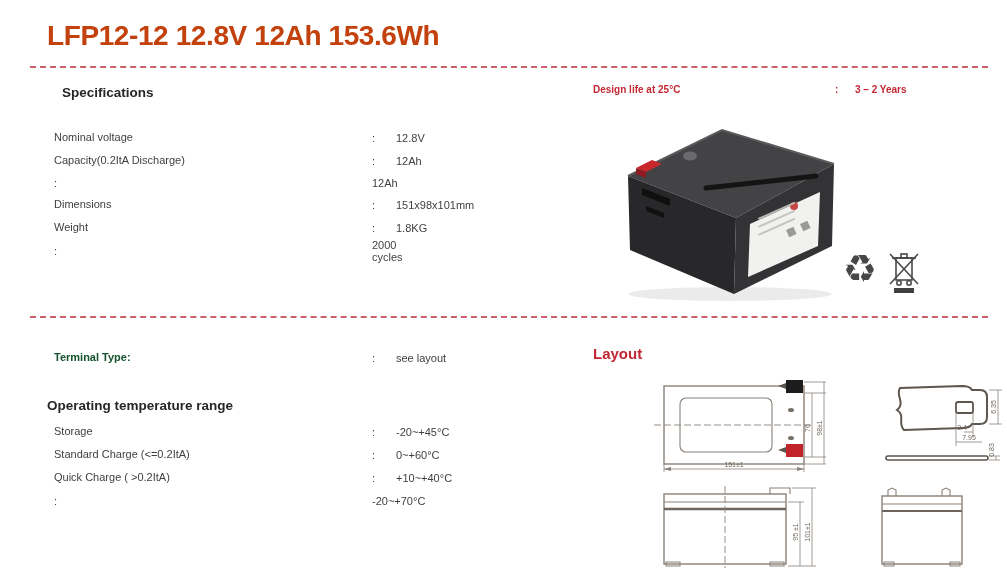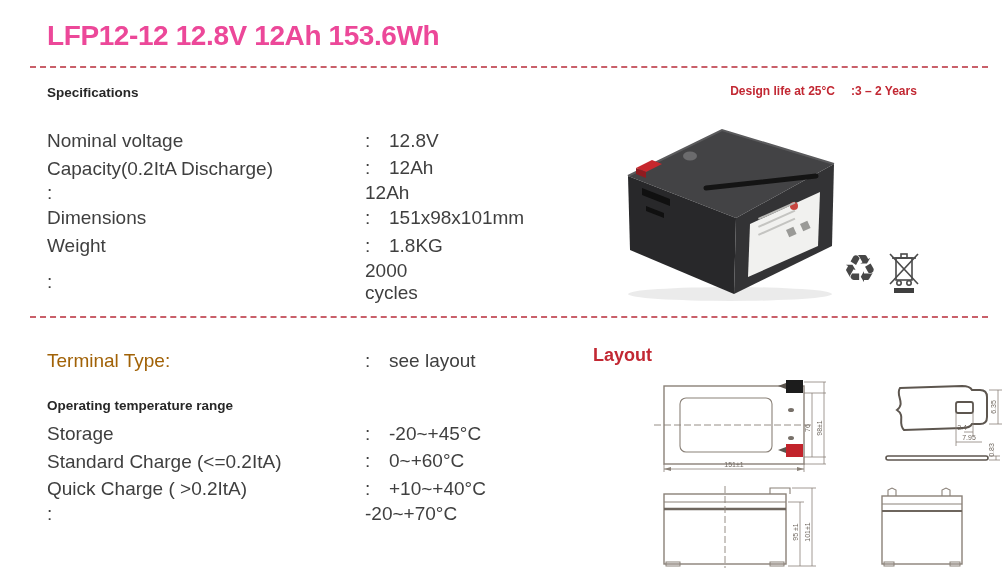--- a/index.html
+++ b/index.html
@@ -7,36 +7,36 @@
   body { font-family:"Liberation Sans","DejaVu Sans",sans-serif; }
   #page {
     position:relative; width:1007px; height:570px; background:#ffffff;
     overflow:hidden; color:#3d3d3d;
   }
   .abs { position:absolute; }
 
   
   .doc-title {
     left:47px; top:20px; font-size:28px; font-weight:800; letter-spacing:-0.4px;
-    color:#ec4899; font-family:"Liberation Sans",sans-serif;
+    color:#c2410c; font-family:"Liberation Sans",sans-serif;
   }
   .dashed-sep { left:30px; width:958px; border-top:2px dashed #c9606a; height:0; }
   #sep1 { top:66px; } #sep2 { top:316px; }
 
   .section-heading { font-size:13.5px; font-weight:bold; color:#272727; }
-  #spec-heading { left:47px; top:85px; }
+  #spec-heading { left:62px; top:85px; }
   #optemp-heading { left:47px; top:398px; }
-  #terminal-label-bold { font-weight:normal; color:#a16207; }
+  #terminal-label-bold { font-weight:bold; color:#14532d; }
 
   .red-heading { color:#c22833; font-weight:bold; }
-  #design-life { left:593px; top:84px; display:grid; grid-template-columns:242px 20px auto; font-size:12px;text-align:right; }
-  #layout-heading { left:593px; top:345px; font-size:18px;text-align:center; }
-
-  
-  .kv-list { left:47px; width:480px; font-size:19px; color:#3f3f3f; }
+  #design-life { left:593px; top:84px; display:grid; grid-template-columns:242px 20px auto; font-size:10px; }
+  #layout-heading { left:593px; top:345px; font-size:15px;text-align:center; }
+
+  
+  .kv-list { left:54px; width:480px; font-size:11px; color:#3f3f3f; }
   #spec-list { top:127px; }
   #terminal-row-wrap { top:347px; }
   #temp-list { top:420px; }
   .kv-row {
     display:grid; grid-template-columns:318px 24px 1fr;
     min-height:22.4px; align-items:center;
   }
   .kv-label { white-space:pre-line; line-height:1.45; }
   .kv-colon { text-align:left; }
   .kv-value { }

